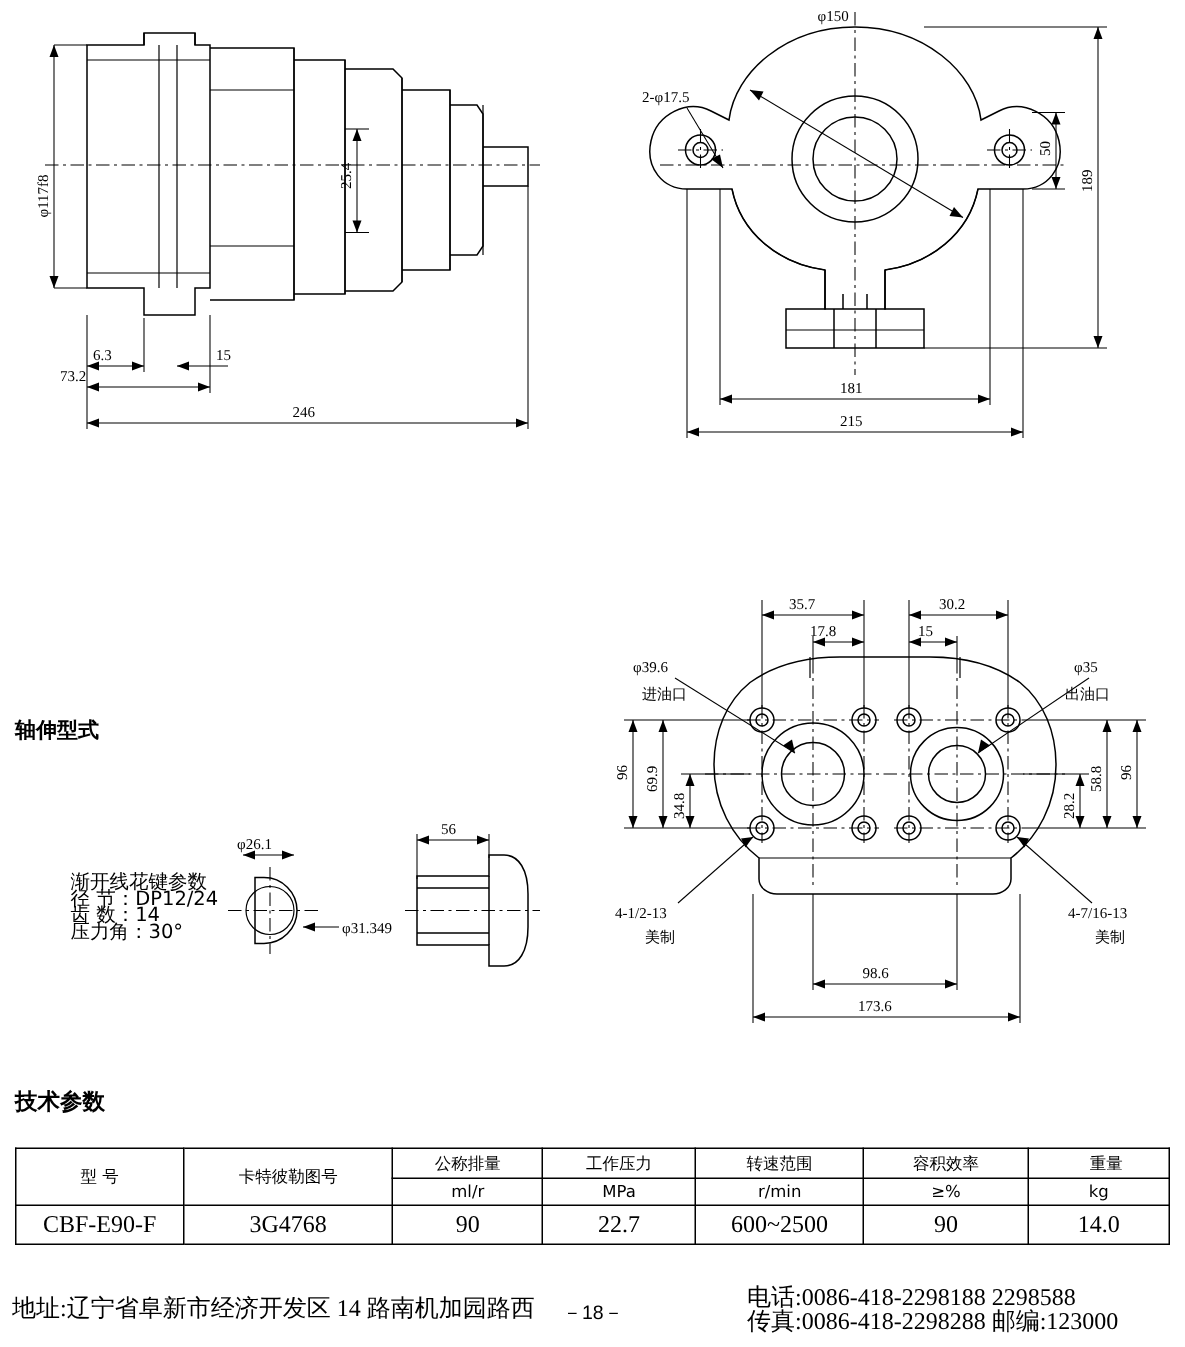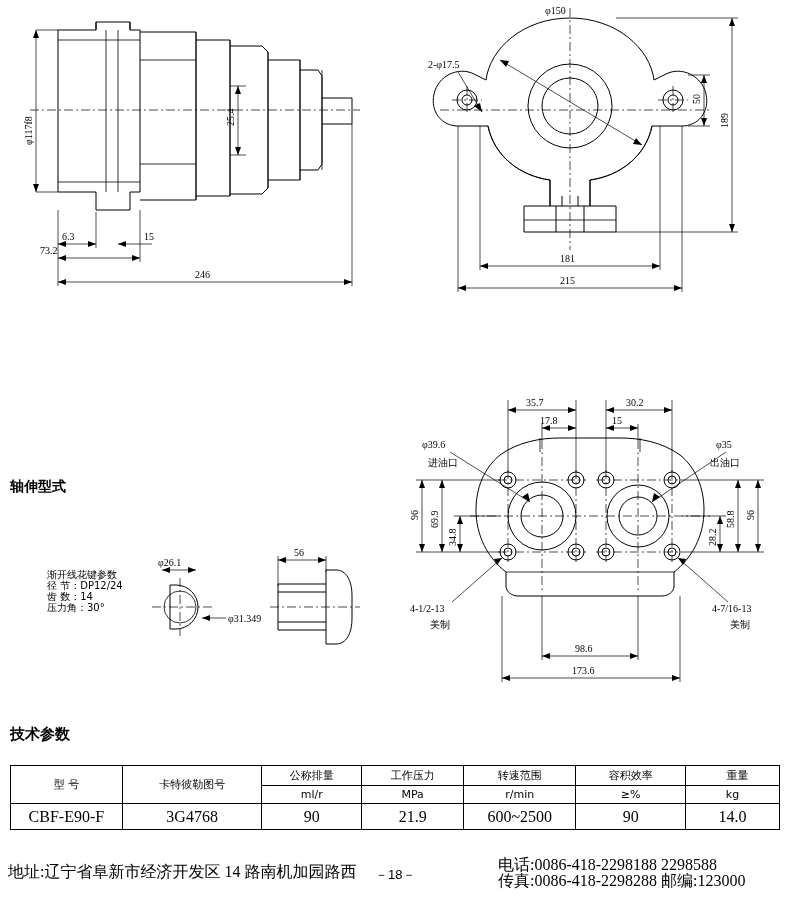--- a/index.html
+++ b/index.html
@@ -19,21 +19,21 @@
   table.spec td{border:1px solid #000;text-align:center;padding:2px 0;}
   table.spec .h1{height:20px;}
   table.spec .h2{height:18px;}
   table.spec .row{height:26px;font-family:"Liberation Serif",serif;font-size:16px;}
   .f-addr{position:absolute;left:8px;top:862px;}
   .f-page{position:absolute;left:375px;top:866px;font-family:Liberation Sans, sans-serif;font-size:13px;}
   .f-tel{position:absolute;left:498px;top:855px;}
   .f-fax{position:absolute;left:498px;top:871px;}
   .shaft-title{position:absolute;left:10px;top:478px;font-size:14px;font-weight:bold;}
   .spec-title{position:absolute;left:10px;top:725px;font-size:15px;font-weight:bold;}
-  .spline-box{position:absolute;left:47px;top:569px;font-family:"DejaVu Sans",sans-serif;font-size:10px;line-height:11px;}
+  .spline-box{position:absolute;left:47px;top:583px;font-family:"DejaVu Sans",sans-serif;font-size:13px;line-height:11px;}
 </style>
 </head>
 <body>
 
 <div class="page">
 
   <svg width="420" height="310" style="position:absolute;left:0;top:0;">
 
     <line class="ctr" x1="30" y1="110" x2="360" y2="110"></line>
 
@@ -454,21 +454,21 @@
         <td>ml/r</td>
         <td>MPa</td>
         <td>r/min</td>
         <td>≥%</td>
         <td>kg</td>
       </tr>
       <tr class="row">
         <td>CBF-E90-F</td>
         <td>3G4768</td>
         <td>90</td>
-        <td>21.9</td>
+        <td>22.7</td>
         <td>600~2500</td>
         <td>90</td>
         <td>14.0</td>
       </tr>
     </tbody>
       </table>
   </div>
 
   <div class="f-addr">地址:辽宁省阜新市经济开发区 14 路南机加园路西</div>
   <div class="f-page">－18－</div>

